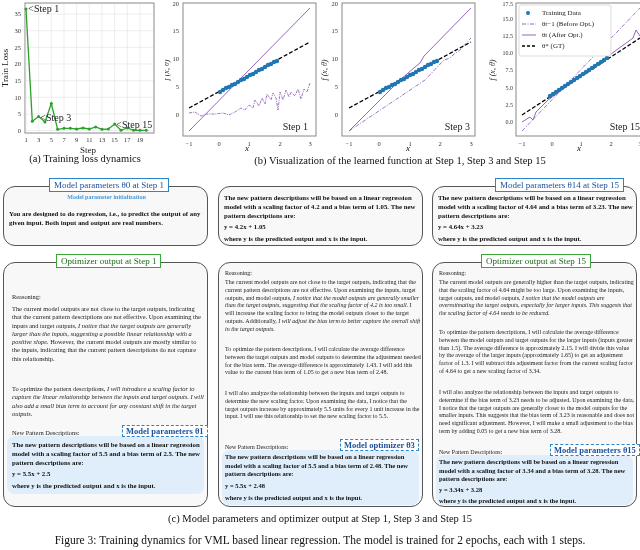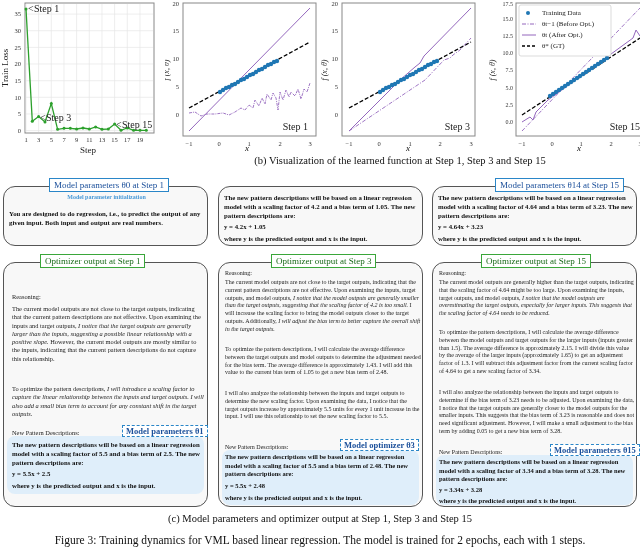--- a/index.html
+++ b/index.html
@@ -97,20 +97,21 @@
       <text x="76.6" y="142">9</text>
         <text x="89.3" y="142">11</text>
         <text x="102" y="142">13</text>
         <text x="114.6" y="142">15</text>
       <text x="127.3" y="142">17</text>
         <text x="140" y="142">19</text>
     </g>
     <text x="88" y="153" font-size="9" text-anchor="middle" fill="#222">Step</text>
     <text x="8" y="68" font-size="9" text-anchor="middle" fill="#222" transform="rotate(-90 8 68)">Train Loss</text>
   </svg>
+  <div class="caption abs" style="left:0;top:153px;width:170px;">(a) Training loss dynamics</div>
 </div>
 
 <div class="abs" style="left:165px;top:0;width:155px;height:152px;">
   <svg width="155" height="152">
     <rect x="18" y="3" width="133" height="133" fill="#fff" stroke="#888"></rect>
 
     <line x1="24" y1="108" x2="145" y2="42" stroke="#000" stroke-width="1.3" stroke-dasharray="4,2"></line>
 
     <line x1="24" y1="131" x2="145" y2="8" stroke="#9467bd" stroke-width="1"></line>
 
@@ -284,34 +285,33 @@
 </div>
 
 <div class="box" style="left:432px;top:186px;width:205px;height:60px;">
   <div class="box-title title-blue" style="left:62px;top:-9px;">Model parameters θ14 at Step 15</div>
   <div class="bold-text abs" style="left:5px;top:6px;width:196px;">The new pattern descriptions will be based on a linear regression model with a scaling factor of 4.64 and a bias term of 3.23. The new pattern descriptions are:</div>
   <div class="bold-text abs" style="left:5px;top:35px;">y = 4.64x + 3.23</div>
   <div class="bold-text abs" style="left:5px;top:47px;">where y is the predicted output and x is the input.</div>
 </div>
 
 <div class="box" style="left:3px;top:262px;width:205px;height:245px;">
-  <div class="box-title title-green" style="left:36px;top:-9px;">Optimizer output at Step 1</div>
+  <div class="box-title title-green" style="left:52px;top:-9px;">Optimizer output at Step 1</div>
   <div class="plain-text abs" style="left:8px;top:30px;">Reasoning:</div>
   <div class="plain-text abs" style="left:8px;top:42px;width:192px;"><span>The current model outputs are not close to the target outputs, indicating that the current pattern descriptions are not effective. Upon examining the inputs and target outputs, </span><i>I notice that the target outputs are generally larger than the inputs, suggesting a possible linear relationship with a positive slope.</i><span> However, the current model outputs are mostly similar to the inputs, indicating that the current pattern descriptions do not capture this relationship.</span></div>
   <div class="plain-text abs" style="left:8px;top:122px;width:192px;"><span>To optimize the pattern descriptions, </span><i>I will introduce a scaling factor to capture the linear relationship between the inputs and target outputs. I will also add a small bias term to account for any constant shift in the target outputs.</i></div>
   <div class="plain-text abs" style="left:8px;top:166px;">New Pattern Descriptions:</div>
   <div class="highlight" style="left:3px;top:173px;width:197px;height:58px;"></div>
   <div class="mini-title" style="left:118px;top:162px;">Model parameters θ1</div>
   <div class="bold-text abs" style="left:8px;top:177px;width:190px;">The new pattern descriptions will be based on a linear regression model with a scaling factor of 5.5 and a bias term of 2.5. The new pattern descriptions are:</div>
   <div class="bold-text abs" style="left:8px;top:206px;">y = 5.5x + 2.5</div>
   <div class="bold-text abs" style="left:8px;top:218px;">where y is the predicted output and x is the input.</div>
 </div>
 
 <div class="box" style="left:218px;top:262px;width:205px;height:245px;">
-  <div class="box-title title-green" style="left:52px;top:-9px;">Optimizer output at Step 3</div>
   <div class="plain-text abs" style="left:6px;top:6px;font-size:6px;">Reasoning:</div>
   <div class="plain-text abs" style="left:6px;top:16px;width:196px;font-size:6px;line-height:7.8px;"><span>The current model outputs are not close to the target outputs, indicating that the current pattern descriptions are not effective. Upon examining the inputs, target outputs, and model outputs, </span><i>I notice that the model outputs are generally smaller than the target outputs, suggesting that the scaling factor of 4.2 is too small.</i><span> I will increase the scaling factor to bring the model outputs closer to the target outputs. Additionally, </span><i>I will adjust the bias term to better capture the overall shift in the target outputs.</i></div>
   <div class="plain-text abs" style="left:6px;top:83px;width:196px;font-size:6px;line-height:7.8px;">To optimize the pattern descriptions, I will calculate the average difference between the target outputs and model outputs to determine the adjustment needed for the bias term. The average difference is approximately 1.43. I will add this value to the current bias term of 1.05 to get a new bias term of 2.48.</div>
   <div class="plain-text abs" style="left:6px;top:127px;width:196px;font-size:6px;line-height:7.8px;">I will also analyze the relationship between the inputs and target outputs to determine the new scaling factor. Upon examining the data, I notice that the target outputs increase by approximately 5.5 units for every 1 unit increase in the input. I will use this relationship to set the new scaling factor to 5.5.</div>
   <div class="plain-text abs" style="left:6px;top:180px;font-size:6px;">New Pattern Descriptions:</div>
   <div class="highlight" style="left:3px;top:187px;width:197px;height:55px;"></div>
   <div class="mini-title" style="left:121px;top:176px;">Model optimizer θ3</div>
   <div class="bold-text abs" style="left:6px;top:190px;width:194px;font-size:6.5px;line-height:8.5px;">The new pattern descriptions will be based on a linear regression model with a scaling factor of 5.5 and a bias term of 2.48. The new pattern descriptions are:</div>
   <div class="bold-text abs" style="left:6px;top:218px;font-size:6.5px;">y = 5.5x + 2.48</div>
   <div class="bold-text abs" style="left:6px;top:230px;font-size:6.5px;">where y is the predicted output and x is the input.</div>

